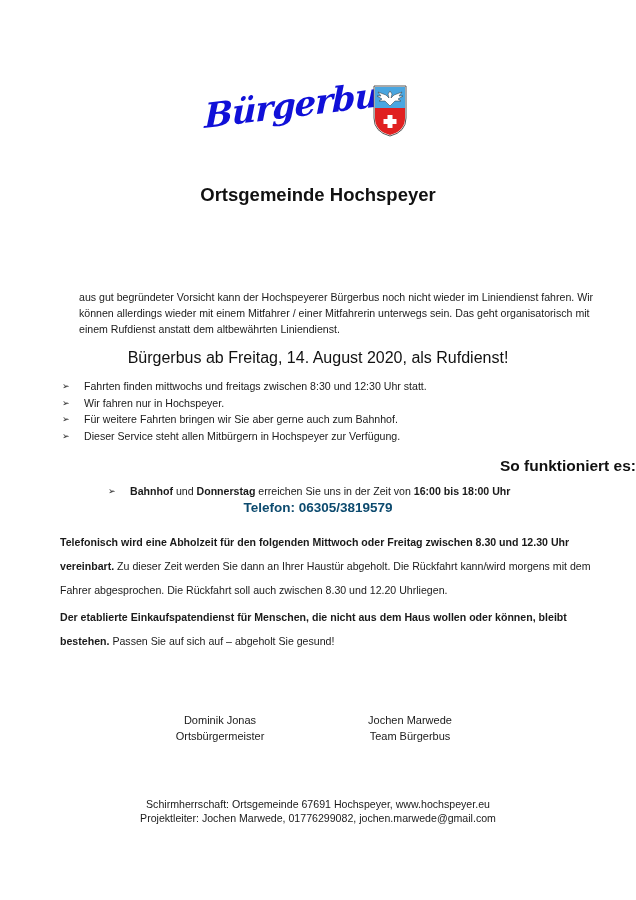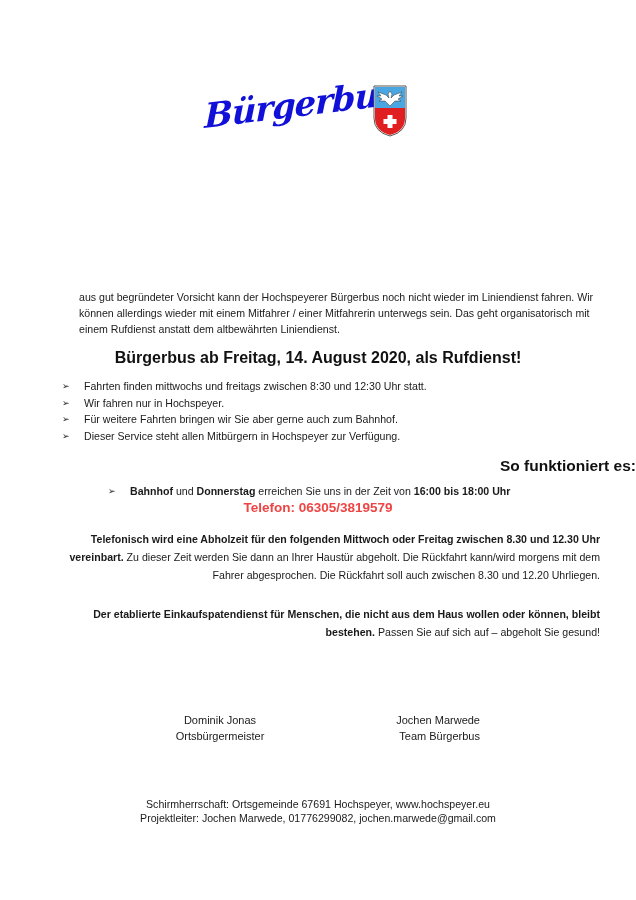--- a/index.html
+++ b/index.html
@@ -76,21 +76,21 @@
       font-size: 10.6px;
       line-height: 16.2px;
       margin-left: 19px;
     }
 
     .headline {
       position: absolute;
       left: 0; right: 0;
       top: 349px;
       text-align: center;
-      font-weight: bold;
+      font-weight: normal;
       font-size: 16px;
       color: #111;
     }
 
     .bullets {
       position: absolute;
       left: 62px;
       top: 378px;
       list-style: none;
       font-size: 10.6px;
@@ -123,44 +123,43 @@
       align-items: center;
     }
     .contact-line b { font-weight: bold; }
     .phone {
       position: absolute;
       left: 0; right: 0;
       top: 500px;
       text-align: center;
       font-weight: bold;
       font-size: 13.5px;
-      color: #ef4444;
+      color: #0c4a6e;
     }
 
     .para {
       position: absolute;
       left: 60px;
       width: 540px;
       font-size: 10.6px;
-      line-height: 18px;
-      text-align: right;
+      line-height: 24px;
     }
     .para b { font-weight: bold; }
     .para1 { top: 530px; }
     .para2 { top: 605px; }
 
     .signature {
       position: absolute;
       top: 712px;
       text-align: center;
       font-size: 11px;
       line-height: 16px;
     }
     .sig-left { left: 150px; width: 140px; }
-    .sig-right { left: 340px; width: 140px; text-align: right; }
+    .sig-right { left: 340px; width: 140px; }
 
     .footer {
       position: absolute;
       left: 0; right: 0;
       top: 797px;
       text-align: center;
       font-size: 10.6px;
       line-height: 14.3px;
     }
   </style>
@@ -178,20 +177,21 @@
 
       <g fill="#ffffff" stroke="#333" stroke-width="0.5">
         <path d="M18 7 L16 10 L17 14 L14 11 L6 8 L9 12 L5 12 L10 15 L7 17 L13 17 L16 20 L18 22 L20 20 L23 17 L29 17 L26 15 L31 12 L27 12 L30 8 L22 11 L19 14 L20 10 Z"></path>
       </g>
 
       <rect x="15.5" y="31" width="5" height="13" fill="#ffffff"></rect>
       <rect x="11.5" y="35" width="13" height="5" fill="#ffffff"></rect>
     </svg>
   </div>
 
+  <div class="title">Ortsgemeinde Hochspeyer</div>
 
   <p class="intro">aus gut begründeter Vorsicht kann der Hochspeyerer Bürgerbus noch nicht wieder im Liniendienst fahren. Wir können allerdings wieder mit einem Mitfahrer / einer Mitfahrerin unterwegs sein. Das geht organisatorisch mit einem Rufdienst anstatt dem altbewährten Liniendienst.</p>
 
   <div class="headline">Bürgerbus ab Freitag, 14. August 2020, als Rufdienst!</div>
 
   <ul class="bullets">
     <li>
       <span class="arrow">➢</span>
       <span>Fahrten finden mittwochs und freitags zwischen 8:30 und 12:30 Uhr statt.</span>
     </li>

